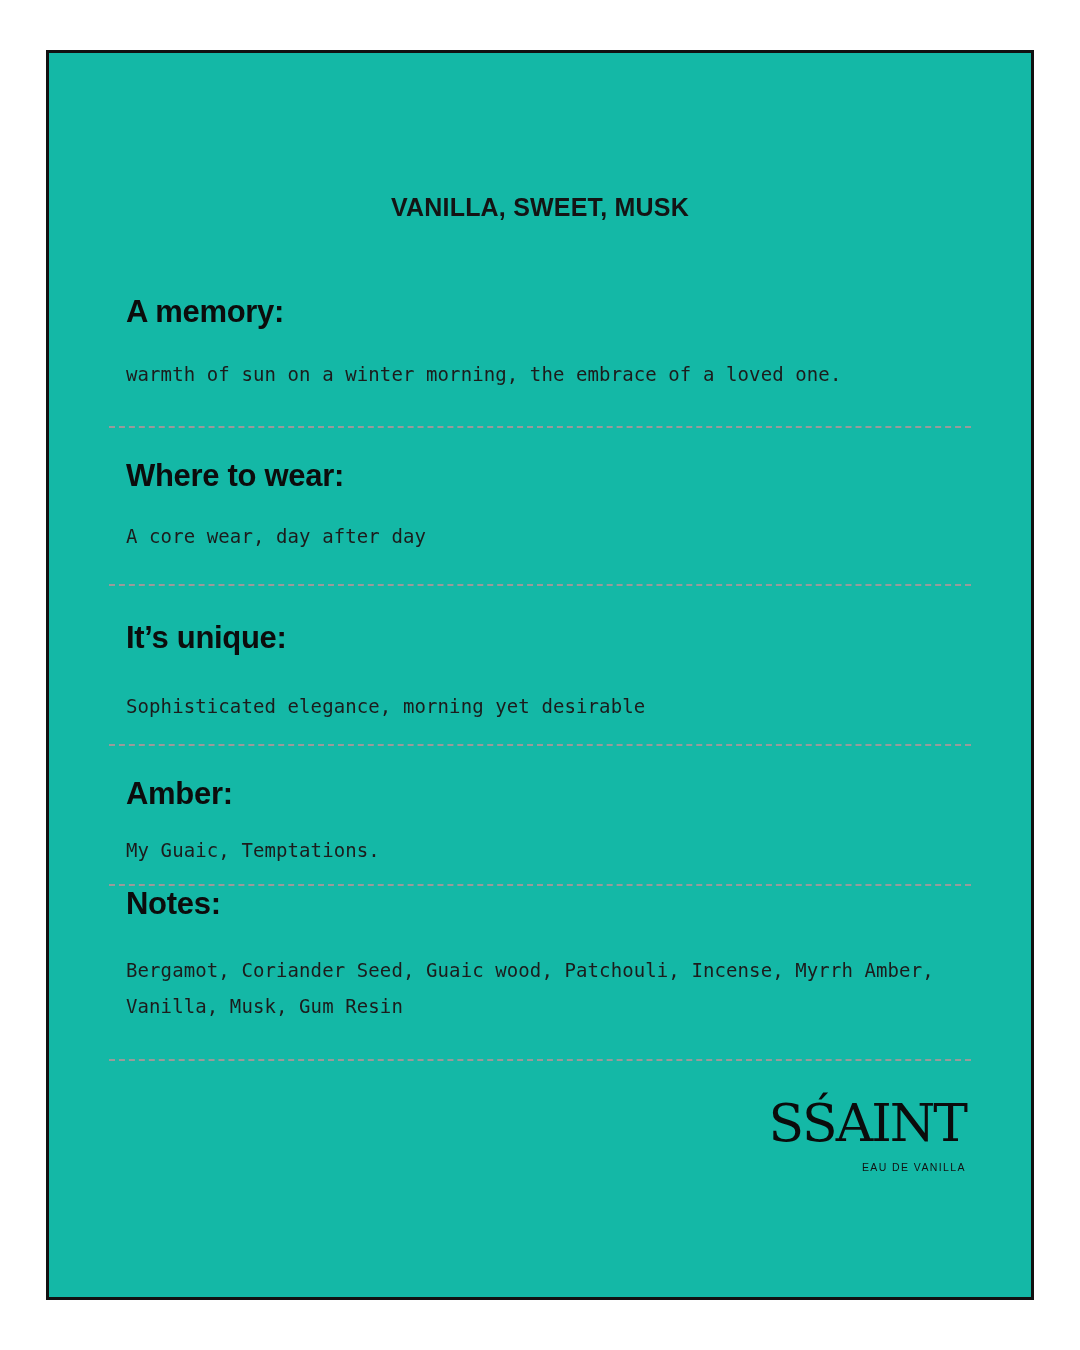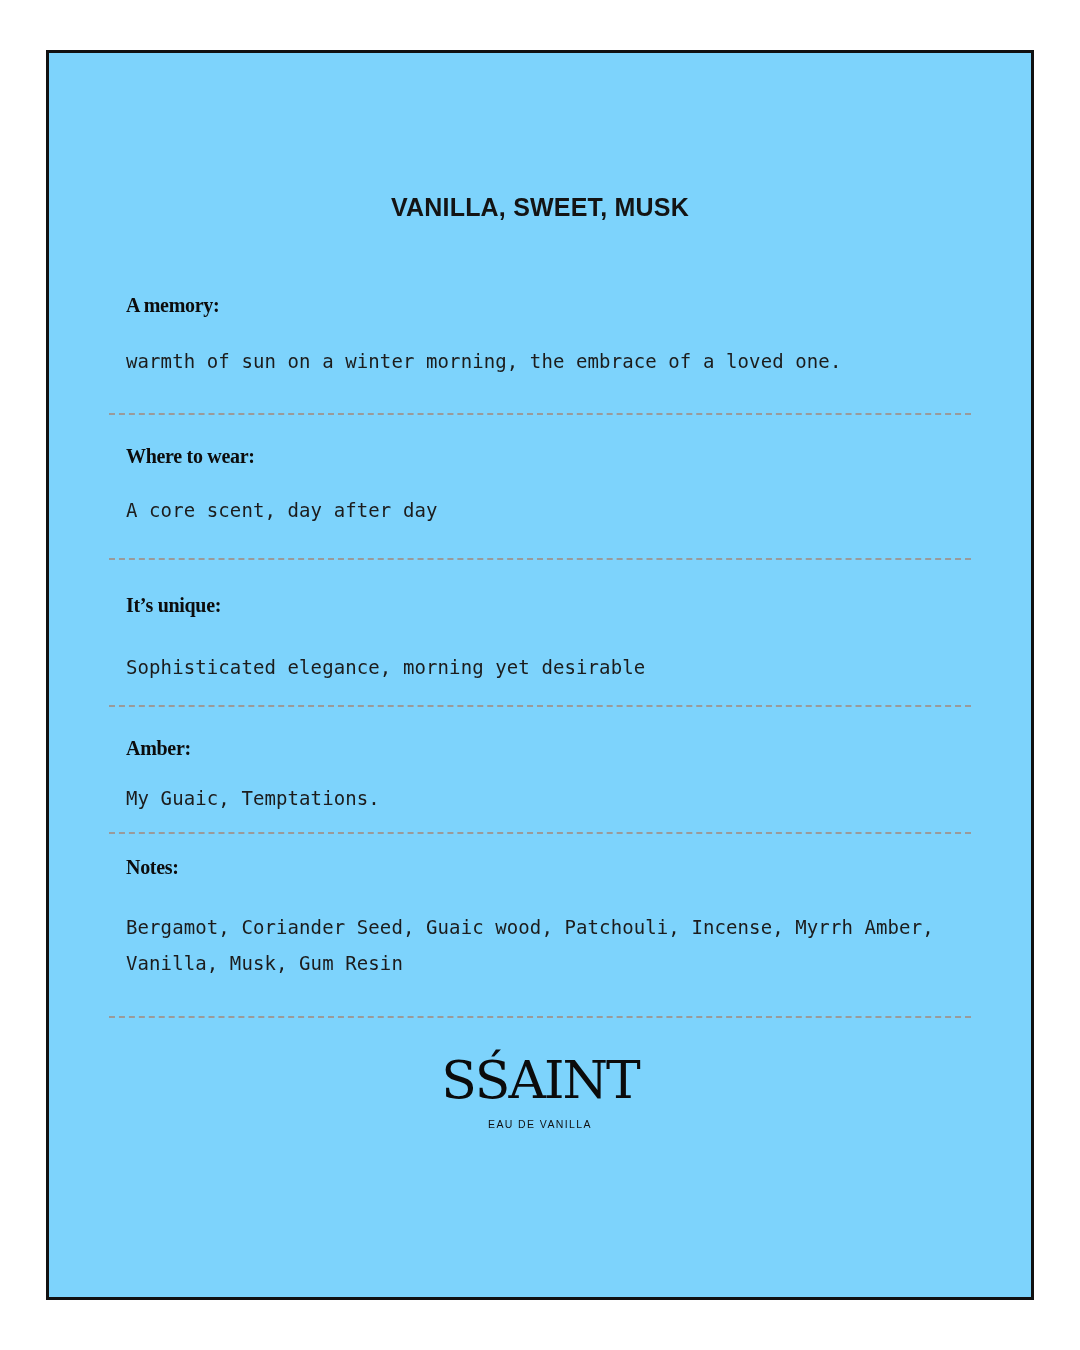--- a/index.html
+++ b/index.html
@@ -15,21 +15,21 @@
     overflow: hidden;
   }
 
   .page {
     position: absolute;
     left: 46px;
     top: 50px;
     width: 988px;
     height: 1250px;
     border: 3px solid #111111;
-    background: #7dd3fc;
+    background: #14b8a6;
     box-sizing: border-box;
   }
 
   .inner {
     position: absolute;
     left: 0;
     top: 0;
     right: 0;
     bottom: 0;
     padding: 0 65px;
@@ -48,23 +48,23 @@
 
   .sections {
     margin-top: 72px;
   }
 
   .section {
     position: relative;
   }
 
   .section-title {
-    font-family: Liberation Serif, serif;
+    font-family: Liberation Sans, sans-serif;
     font-weight: bold;
-    font-size: 20px;
+    font-size: 31px;
     letter-spacing: -0.3px;
     color: #0c0c0c;
     margin: 0 0 0 12px;
   }
 
   .section-body {
     font-family: "DejaVu Sans Mono", monospace;
     font-size: 19px;
     line-height: 1.9;
     color: #1c1c1c;
@@ -88,27 +88,27 @@
   .sec-where .divider { margin-top: 30px; }
 
   .sec-giving .section-title { margin-top: 34px; }
   .sec-giving .section-body { margin-top: 32px; }
   .sec-giving .divider { margin-top: 20px; }
 
   .sec-song .section-title { margin-top: 30px; }
   .sec-song .section-body { margin-top: 20px; }
   .sec-song .divider { margin-top: 16px; }
 
-  .sec-notes .section-title { margin-top: 22px; }
+  .sec-notes .section-title { }
   .sec-notes .section-body { margin-top: 30px; }
   .sec-notes .divider { margin-top: 34px; }
 
   .brand {
     margin-top: 36px;
-    text-align: center;
+    text-align: right;
   }
   .brand-name {
     font-family: "DejaVu Serif", serif;
     font-size: 52px;
     letter-spacing: -2px;
     color: #0b0b0b;
     line-height: 1;
     font-weight: 400;
   }
   .brand-sub {
@@ -130,21 +130,21 @@
     <div class="sections">
 
       <div class="section sec-memory">
         <div class="section-title">A memory:</div>
         <div class="section-body">warmth of sun on a winter morning, the embrace of a loved one.</div>
         <div class="divider"></div>
       </div>
 
       <div class="section sec-where">
         <div class="section-title">Where to wear:</div>
-        <div class="section-body">A core scent, day after day</div>
+        <div class="section-body">A core wear, day after day</div>
         <div class="divider"></div>
       </div>
 
       <div class="section sec-giving">
         <div class="section-title">It’s unique:</div>
         <div class="section-body">Sophisticated elegance, morning yet desirable</div>
         <div class="divider"></div>
       </div>
 
       <div class="section sec-song">

